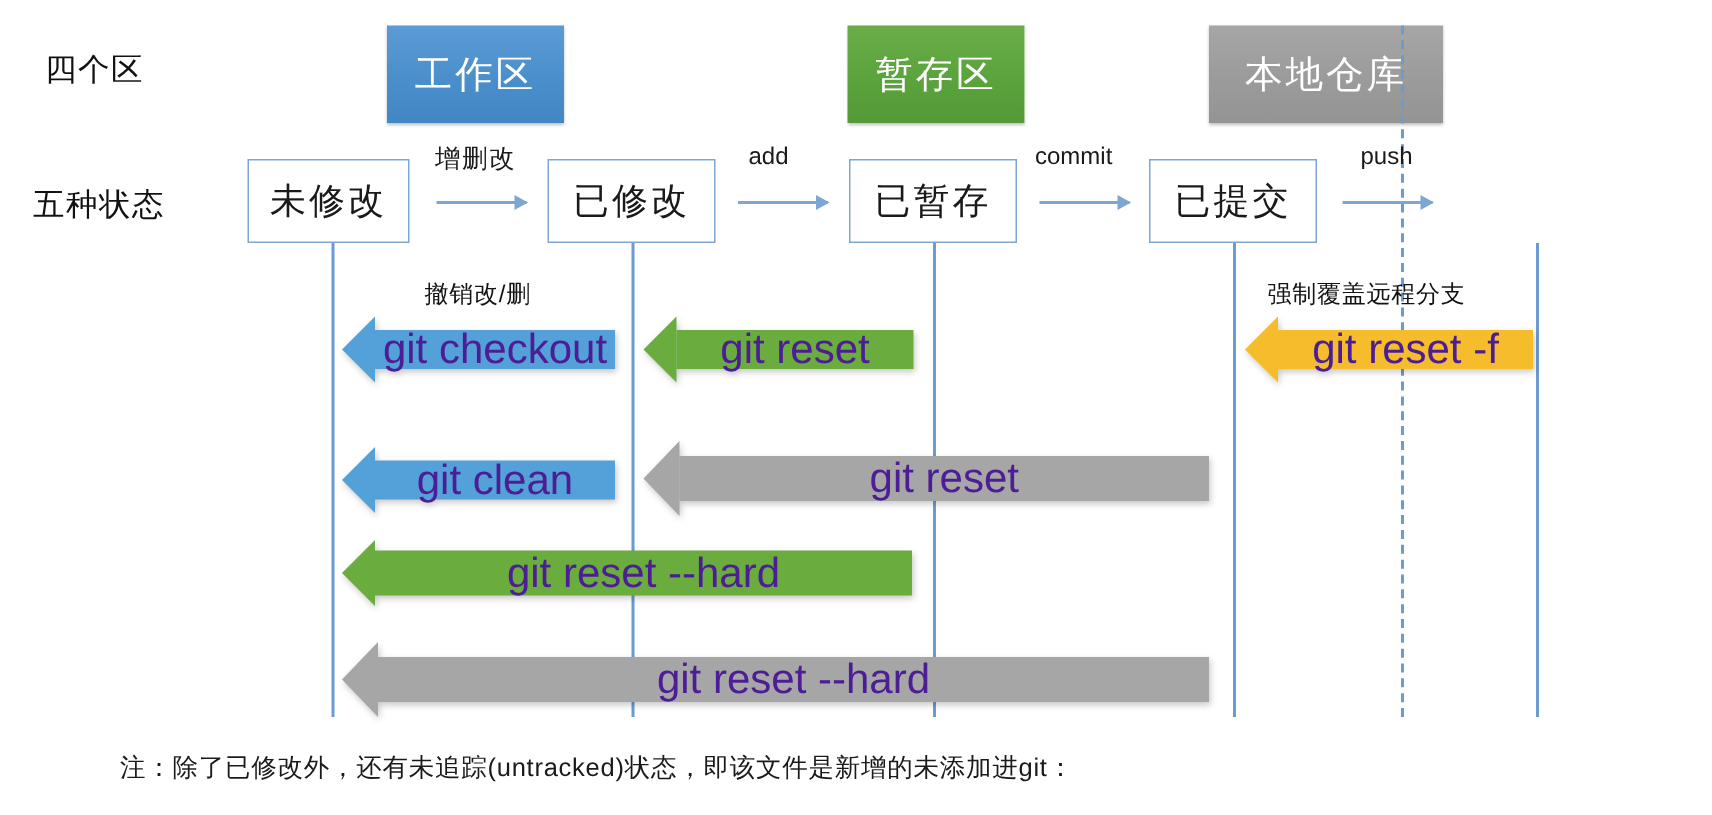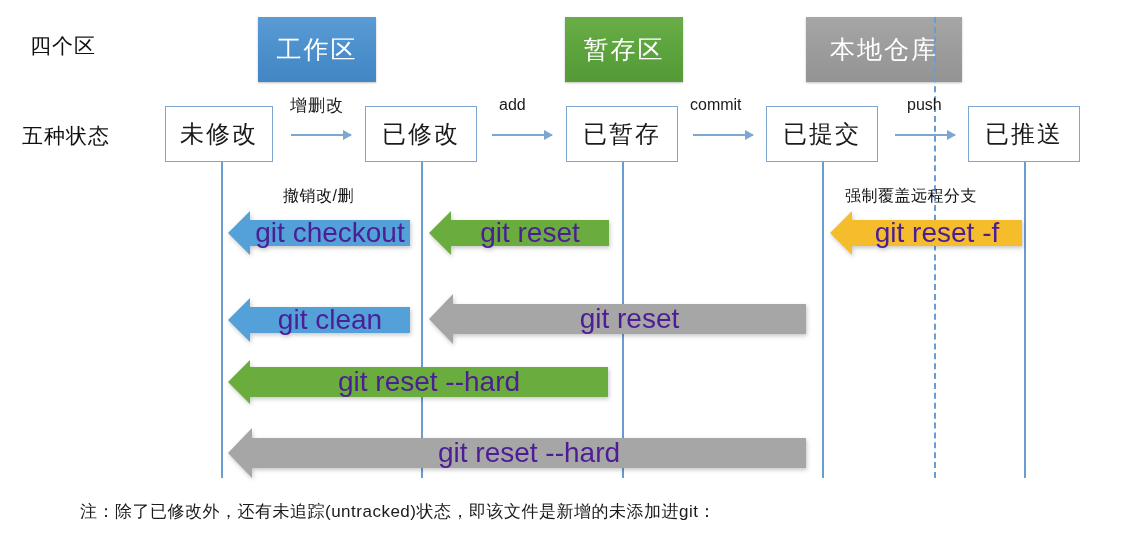--- a/index.html
+++ b/index.html
@@ -166,21 +166,20 @@
   <div class="lifeline" style="left:421px; top:162px; height:316px;"></div>
   <div class="lifeline" style="left:622px; top:162px; height:316px;"></div>
   <div class="lifeline" style="left:822px; top:162px; height:316px;"></div>
   <div class="lifeline dashed" style="left:934px; top:17px; height:461px;"></div>
   <div class="lifeline" style="left:1024px; top:162px; height:316px;"></div>
 
   <div class="state-box" style="left:165px; top:106px; width:108px;">未修改</div>
   <div class="state-box" style="left:365px; top:106px; width:112px;">已修改</div>
   <div class="state-box" style="left:566px; top:106px; width:112px;">已暂存</div>
   <div class="state-box" style="left:766px; top:106px; width:112px;">已提交</div>
-  <div class="state-box" style="left:968px; top:106px; width:112px;">已推送</div>
 
   <div class="step-label cn" style="left:290px; top:94px;">增删改</div>
   <div class="step-arrow" style="left:291px; top:134px; width:60px;"></div>
 
   <div class="step-label" style="left:499px; top:96px;">add</div>
   <div class="step-arrow" style="left:492px; top:134px; width:60px;"></div>
 
   <div class="step-label" style="left:690px; top:96px;">commit</div>
   <div class="step-arrow" style="left:693px; top:134px; width:60px;"></div>
 

